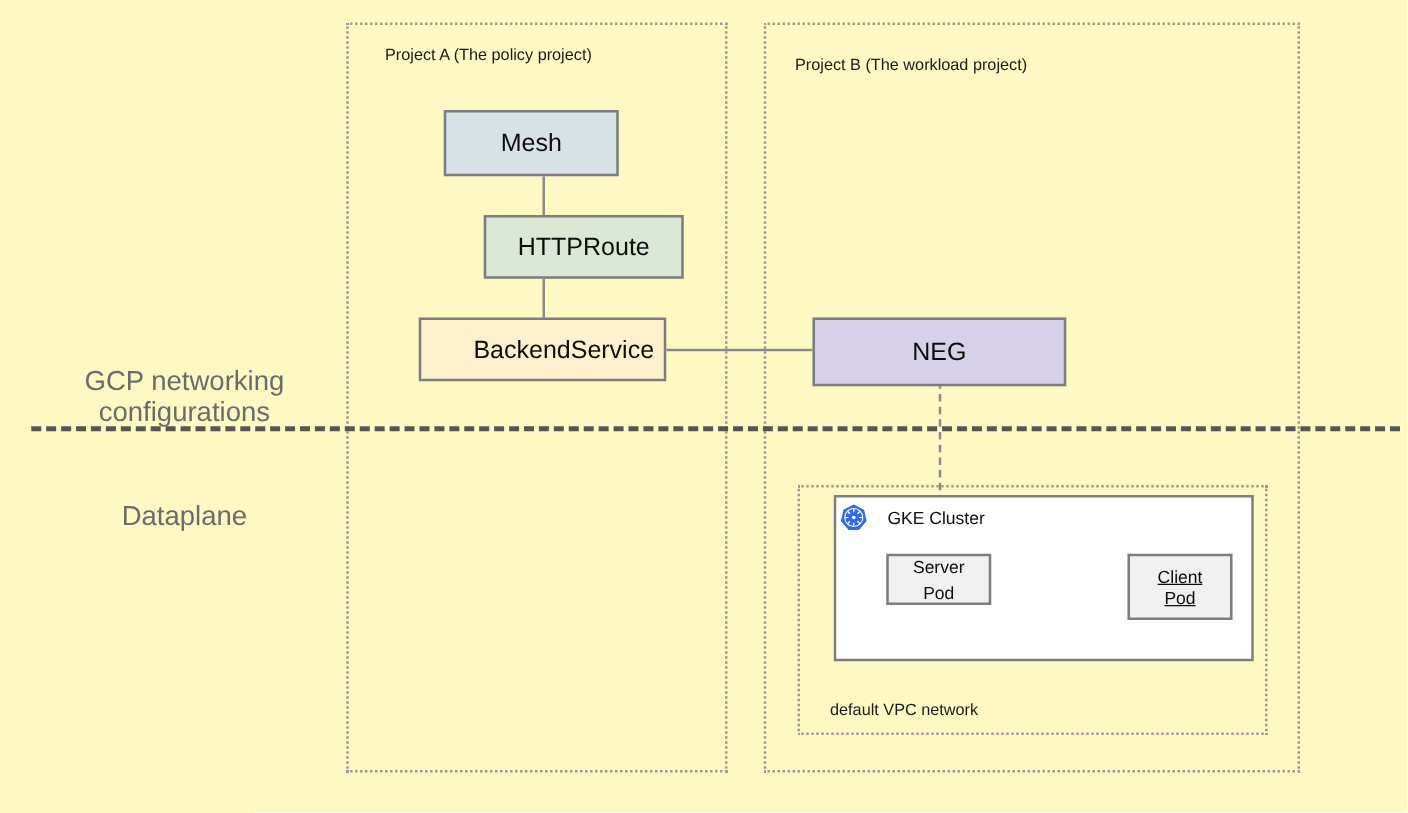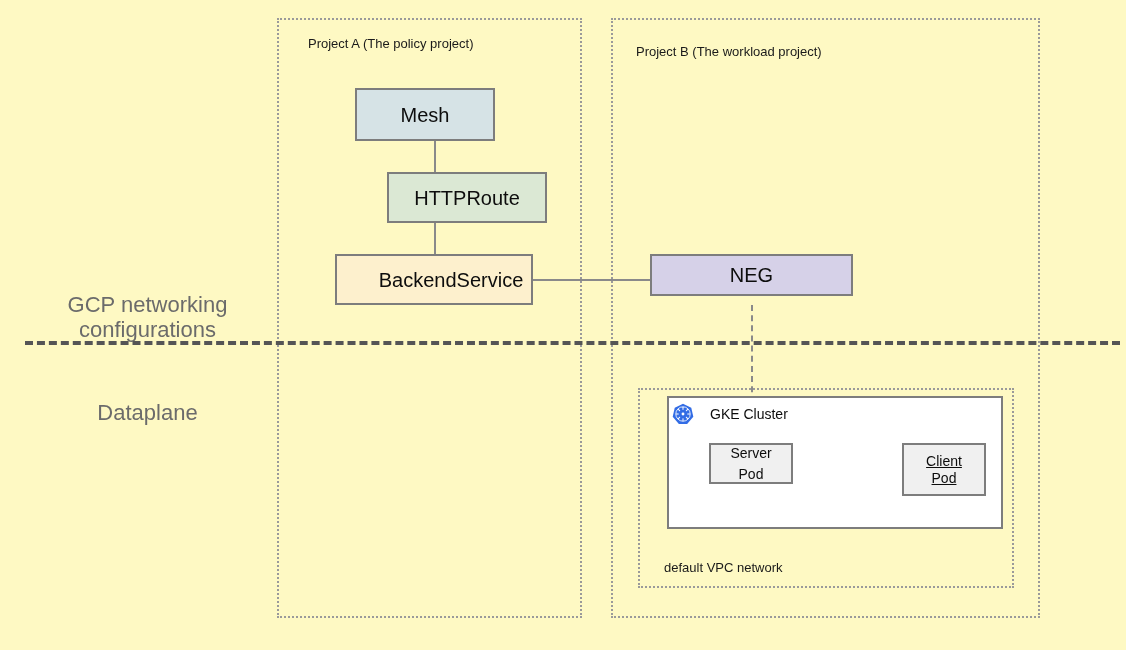--- a/index.html
+++ b/index.html
@@ -143,21 +143,21 @@
   </div>
 
   <div class="node" style="left:355px; top:172px; width:160px; height:51px; background:#dbe8d4;margin-left:32px;">
     <span>HTTPRoute</span>
   </div>
 
   <div class="node" style="left:335px; top:254px; width:198px; height:51px; background:#fdf0cd;padding-left:34px;">
     <span>BackendService</span>
   </div>
 
-  <div class="node" style="left:650px; top:254px; width:203px; height:42px; background:#d6d1e8;">
+  <div class="node" style="left:650px; top:254px; width:203px; height:55px; background:#d6d1e8;">
     <span>NEG</span>
   </div>
 
   <div class="cluster-box" style="left:667px; top:396px; width:336px; height:133px;"></div>
 
   <div class="cluster-header" style="left:672px; top:403px;">
     <span>
       <svg class="k8s-icon" viewBox="0 0 64 64" xmlns="http://www.w3.org/2000/svg" aria-hidden="true">
         <polygon points="32,2 56,14 62,40 44,61 20,61 2,40 8,14" fill="#326ce5"></polygon>
         <g fill="#ffffff">

